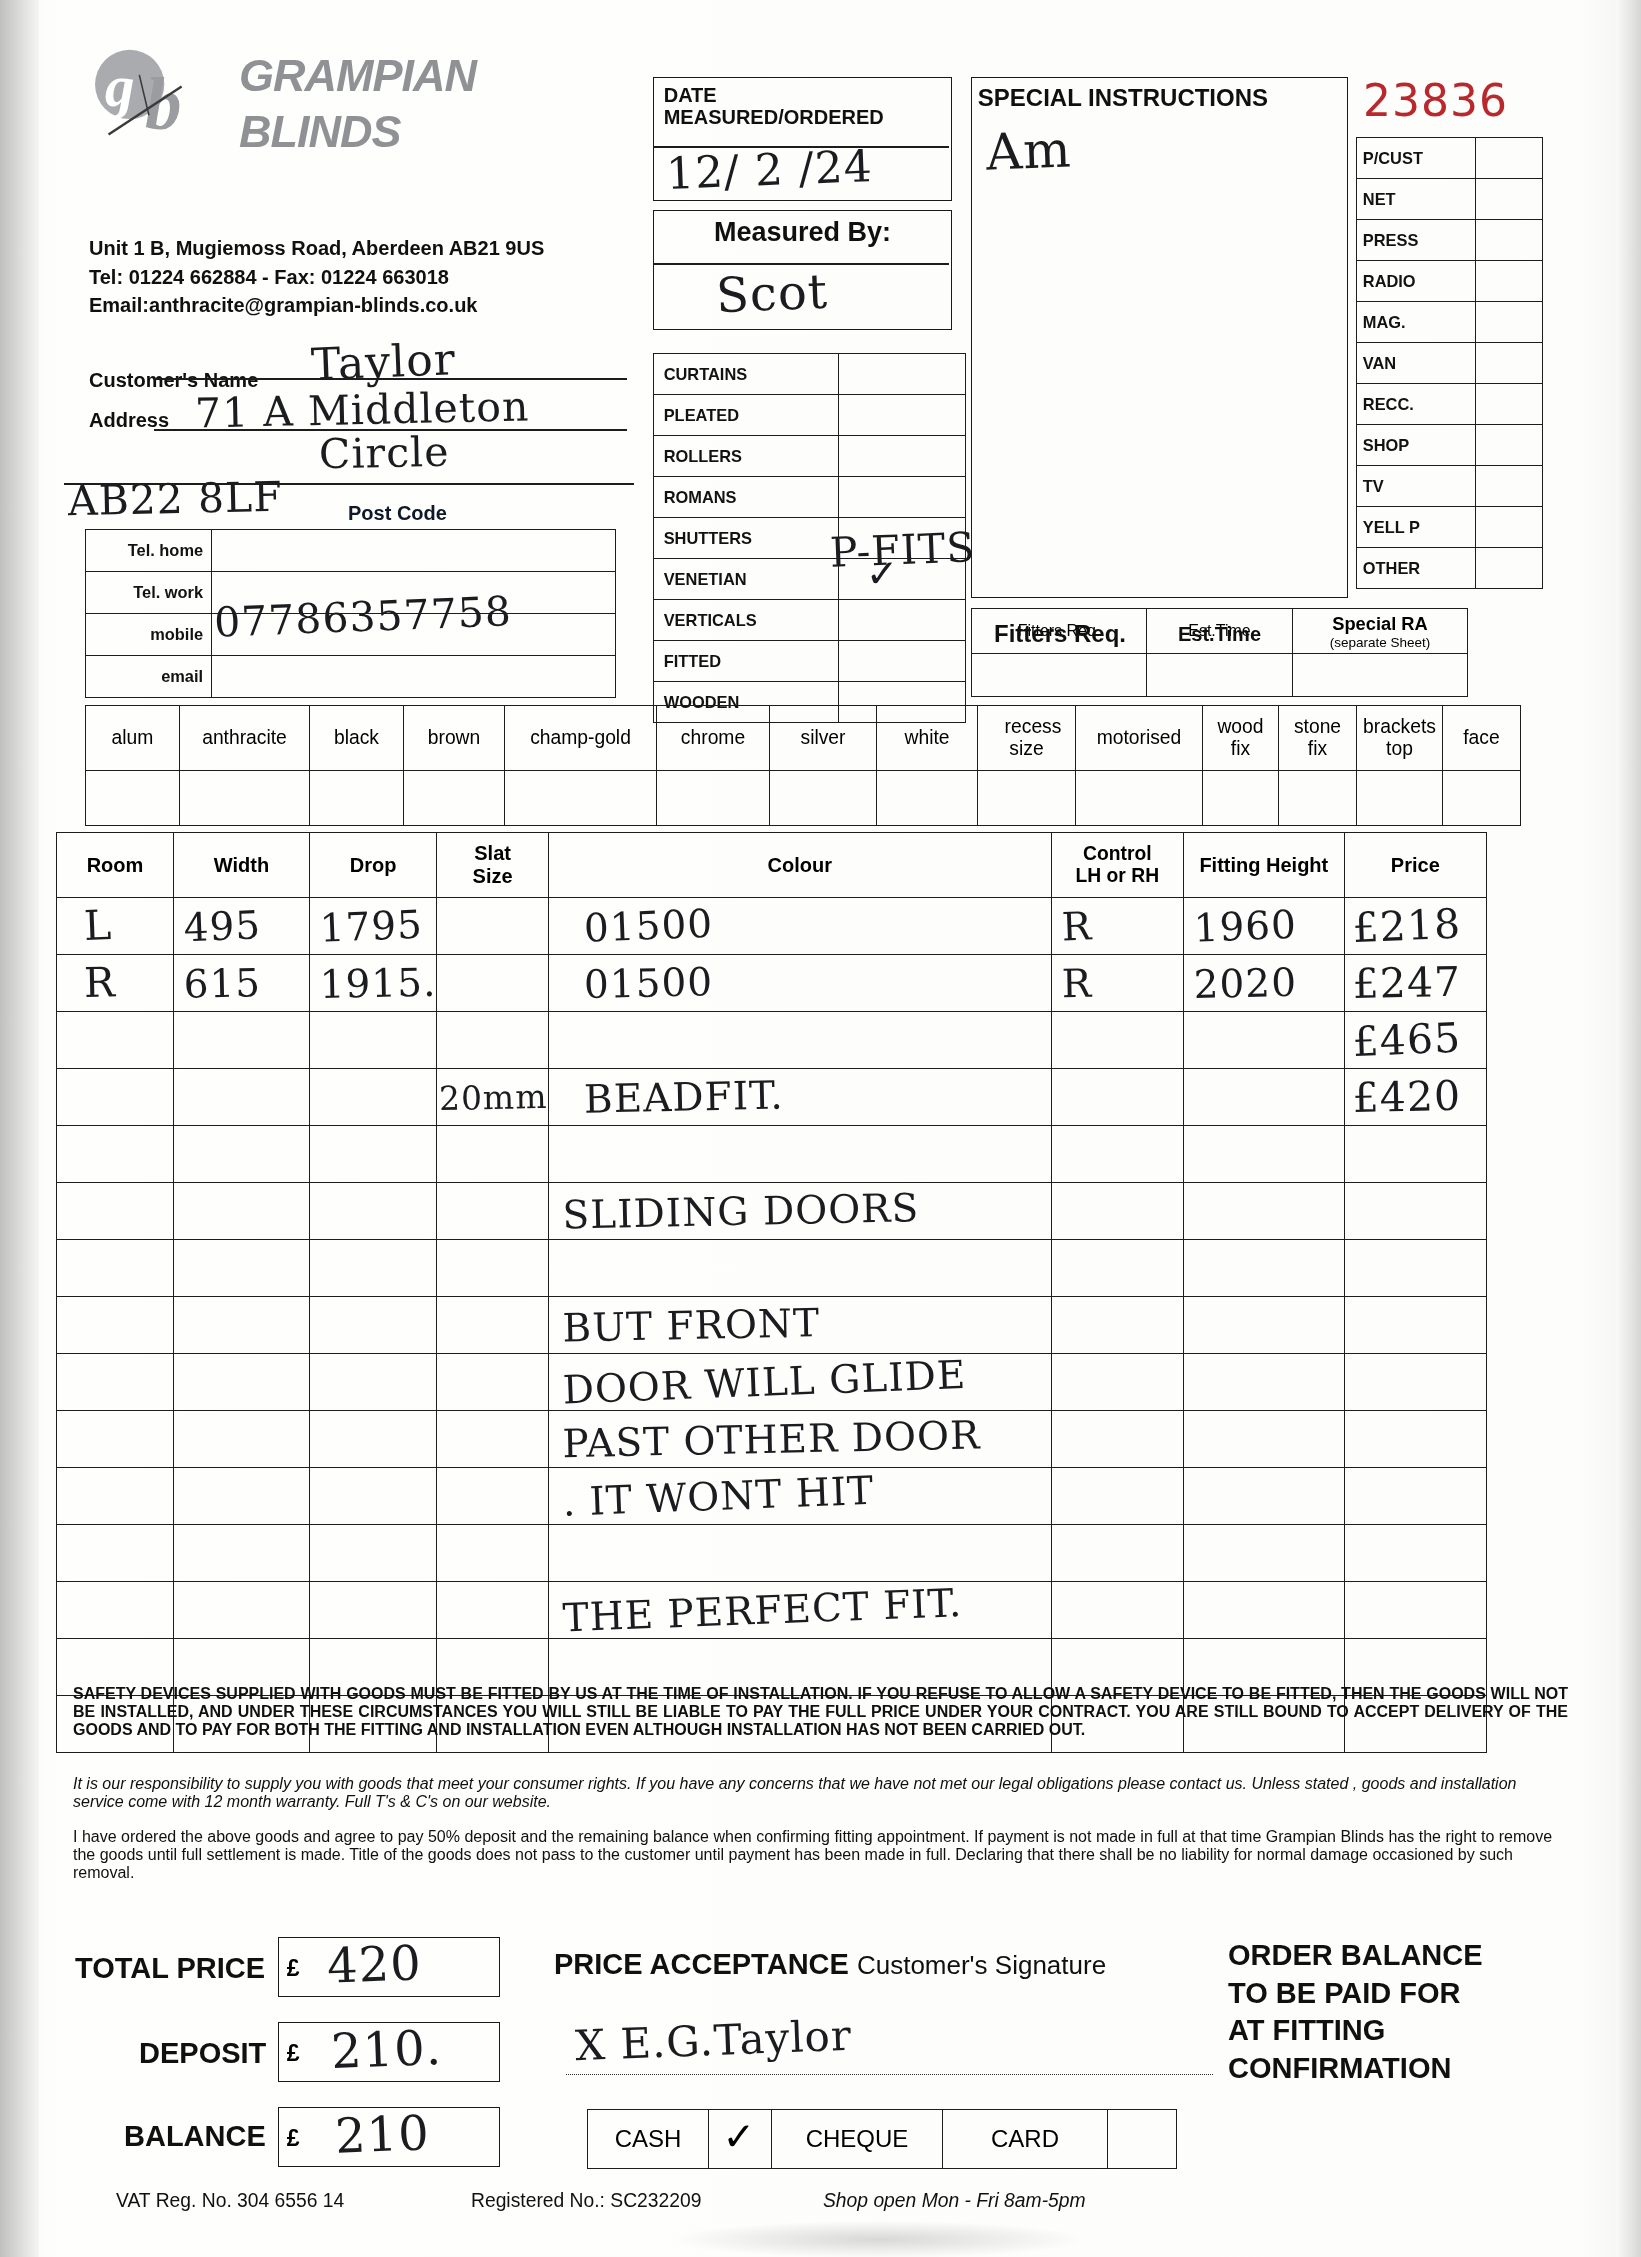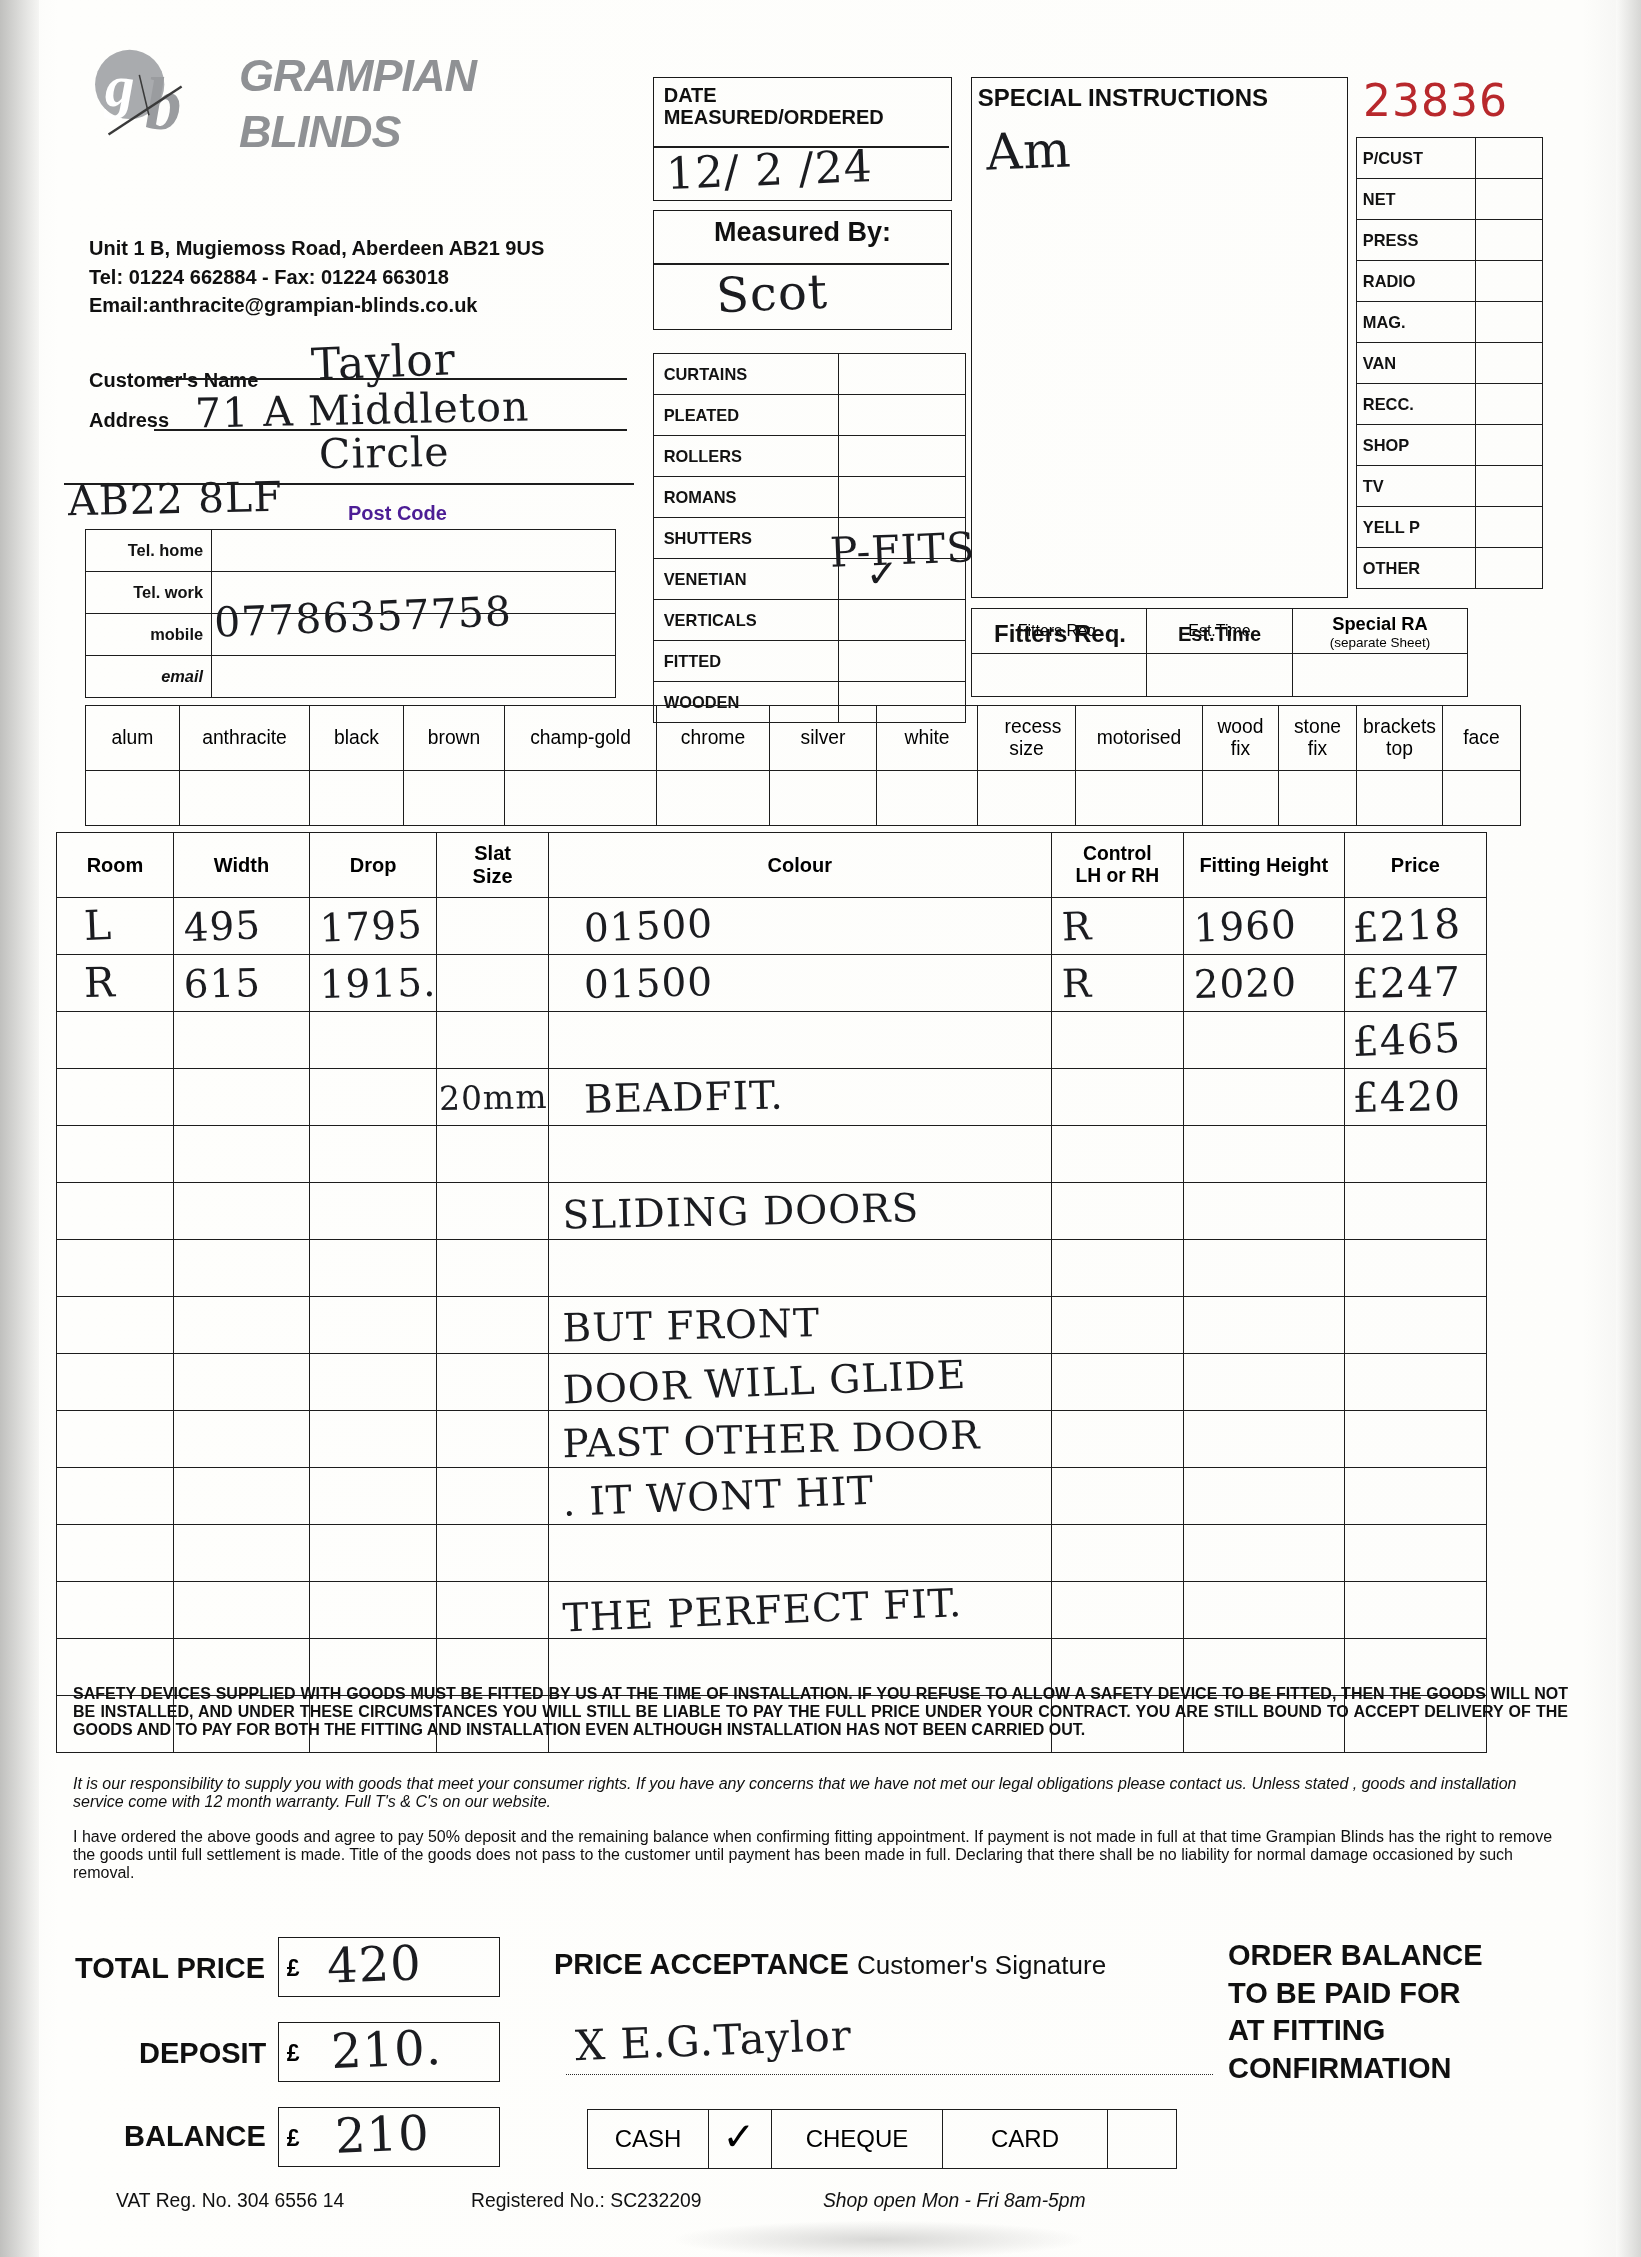--- a/index.html
+++ b/index.html
@@ -68,21 +68,21 @@
   <div style="position:absolute;left:89px;top:237px;font-size:20px;font-weight:bold;color:#101010;">Unit 1 B, Mugiemoss Road, Aberdeen AB21 9US</div>
   <div style="position:absolute;left:89px;top:266px;font-size:20px;font-weight:bold;color:#101010;">Tel: 01224 662884   -   Fax: 01224 663018</div>
   <div style="position:absolute;left:89px;top:294px;font-size:20px;font-weight:bold;color:#101010;">Email:anthracite@grampian-blinds.co.uk</div>
 
   <div style="position:absolute;left:89px;top:369px;font-size:20px;font-weight:bold;color:#101010;">Customer's Name</div>
   <div class="hw" style="position:absolute;left:311px;top:336px;font-size:44px;">Taylor</div>
   <div style="position:absolute;left:89px;top:409px;font-size:20px;font-weight:bold;color:#101010;">Address</div>
   <div class="hw2" style="position:absolute;left:195px;top:386px;font-size:41px;">71 A Middleton</div>
   <div class="hw2" style="position:absolute;left:319px;top:429px;font-size:41px;">Circle</div>
   <div class="hw2" style="position:absolute;left:68px;top:475px;font-size:41px;">AB22 8LF</div>
-  <div style="position:absolute;left:348px;top:502px;font-size:20px;font-weight:bold;color:#4c1d95;">Post Code</div>
+  <div style="position:absolute;left:348px;top:502px;font-size:20px;font-weight:bold;color:#0f172a;">Post Code</div>
 
   <div class="hline" style="left:154px;top:378px;width:473px;height:1.9px;"></div>
   <div class="hline" style="left:154px;top:429px;width:473px;height:1.9px;"></div>
   <div class="hline" style="left:64px;top:483px;width:570px;height:1.9px;"></div>
 
   <table class="grid" style="left:85px;top:529px;width:531px;">
     <tbody>
       <tr>
         <td style="width:118px;height:41px;text-align:right;padding-right:7.7px;" class="tbl-txt">Tel. home</td>
         <td style="width:409px;" class="hw2"></td>
@@ -91,21 +91,21 @@
         <td style="height:41px;text-align:right;padding-right:7.7px;" class="tbl-txt">Tel. work</td>
         <td class="hw2"></td>
       </tr>
       <tr>
         <td style="height:41px;text-align:right;padding-right:7.7px;" class="tbl-txt">mobile</td>
         <td style="position:relative;">
           <span class="hw" style="position:absolute;left:1.9px;top:-21px;font-size:41px;white-space:nowrap;">07786357758</span>
         </td>
       </tr>
       <tr>
-        <td style="height:41px;text-align:right;padding-right:7.7px;font-style:italic;" class="tbl-txt">email</td>
+        <td style="height:41px;text-align:right;padding-right:7.7px;" class="tbl-txt">email</td>
         <td class="hw2"></td>
       </tr>
     </tbody>
   </table>
 
   <div class="box" style="left:653px;top:77px;width:299px;height:124px;">
     <div style="padding:5.8px 7.7px 0 9.7px;font-size:20px;font-weight:bold;color:#101010;line-height:1.12;">
       <div>DATE</div>
       <div>MEASURED/ORDERED</div>
     </div>

